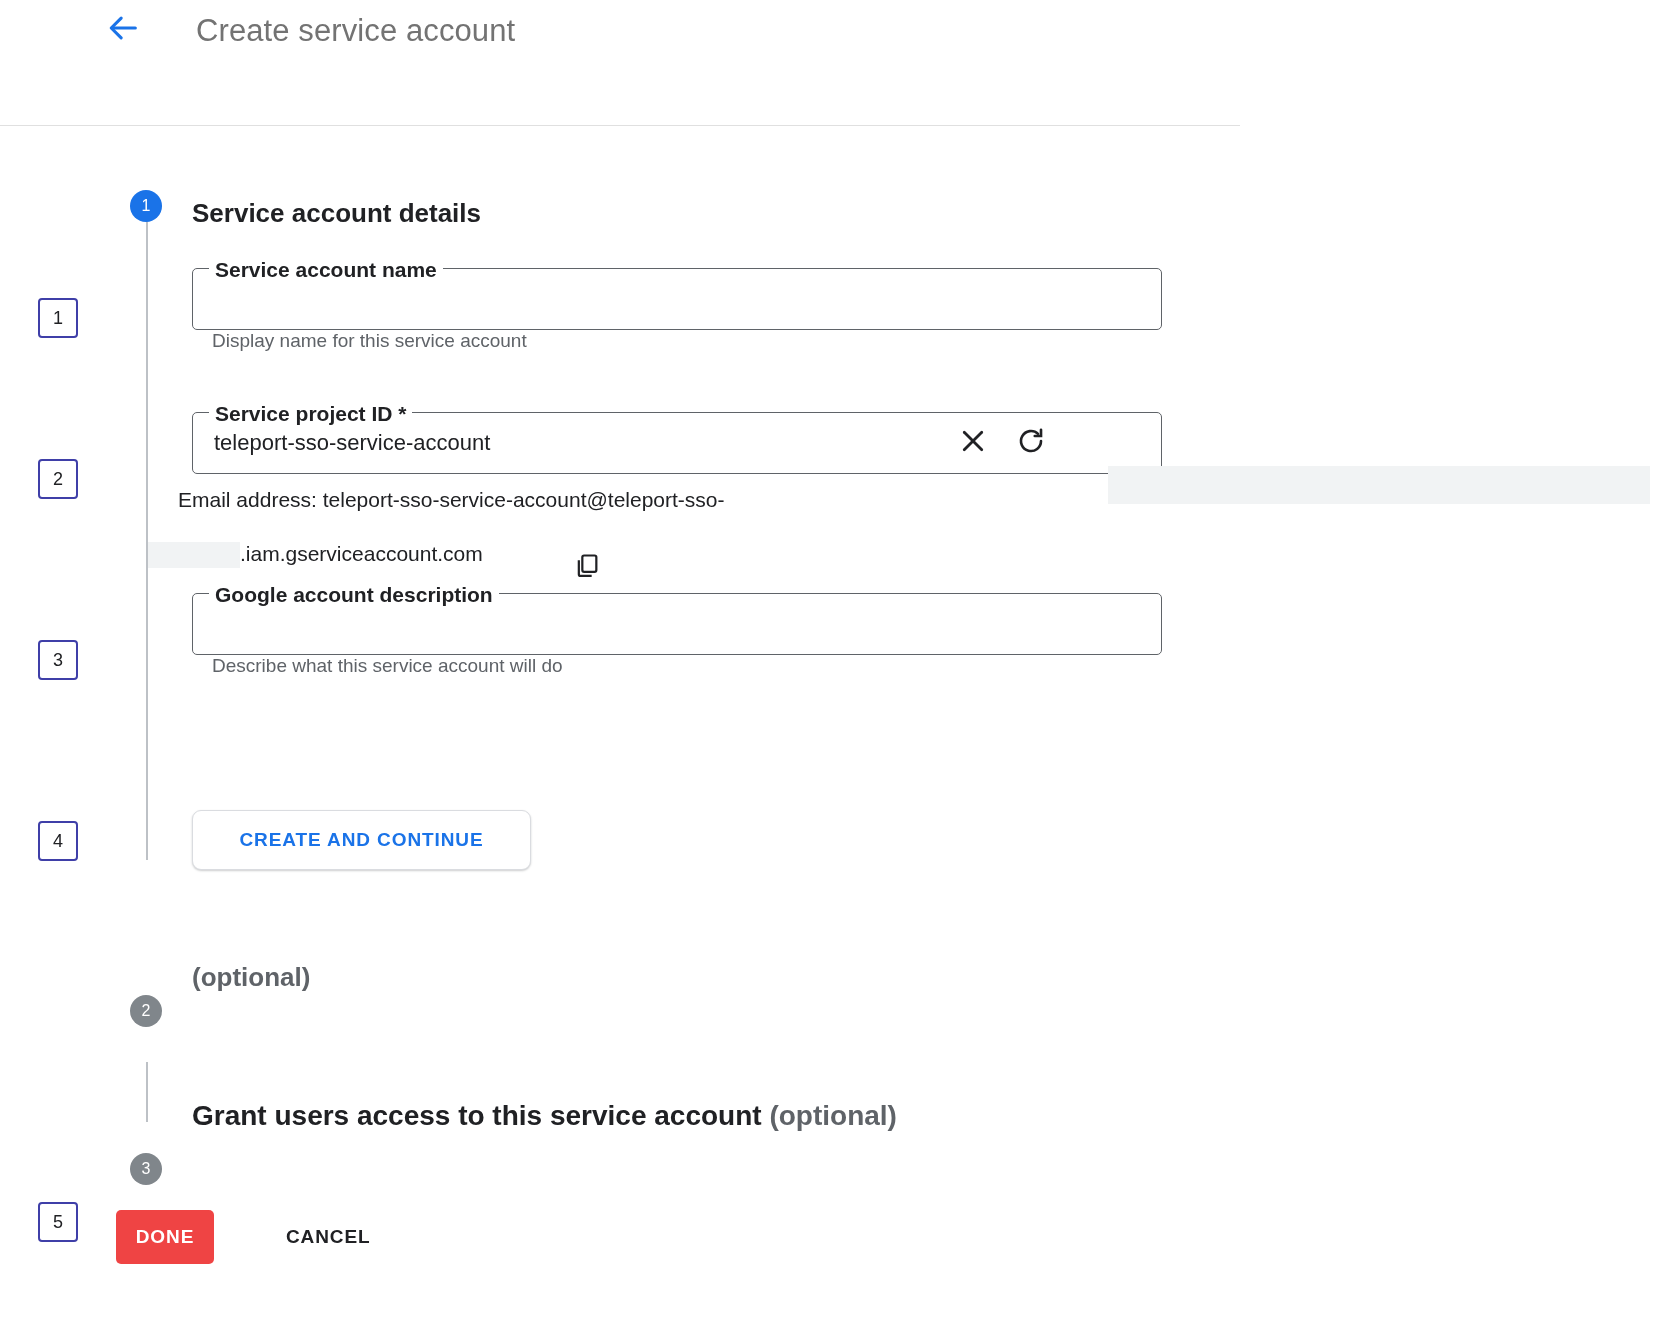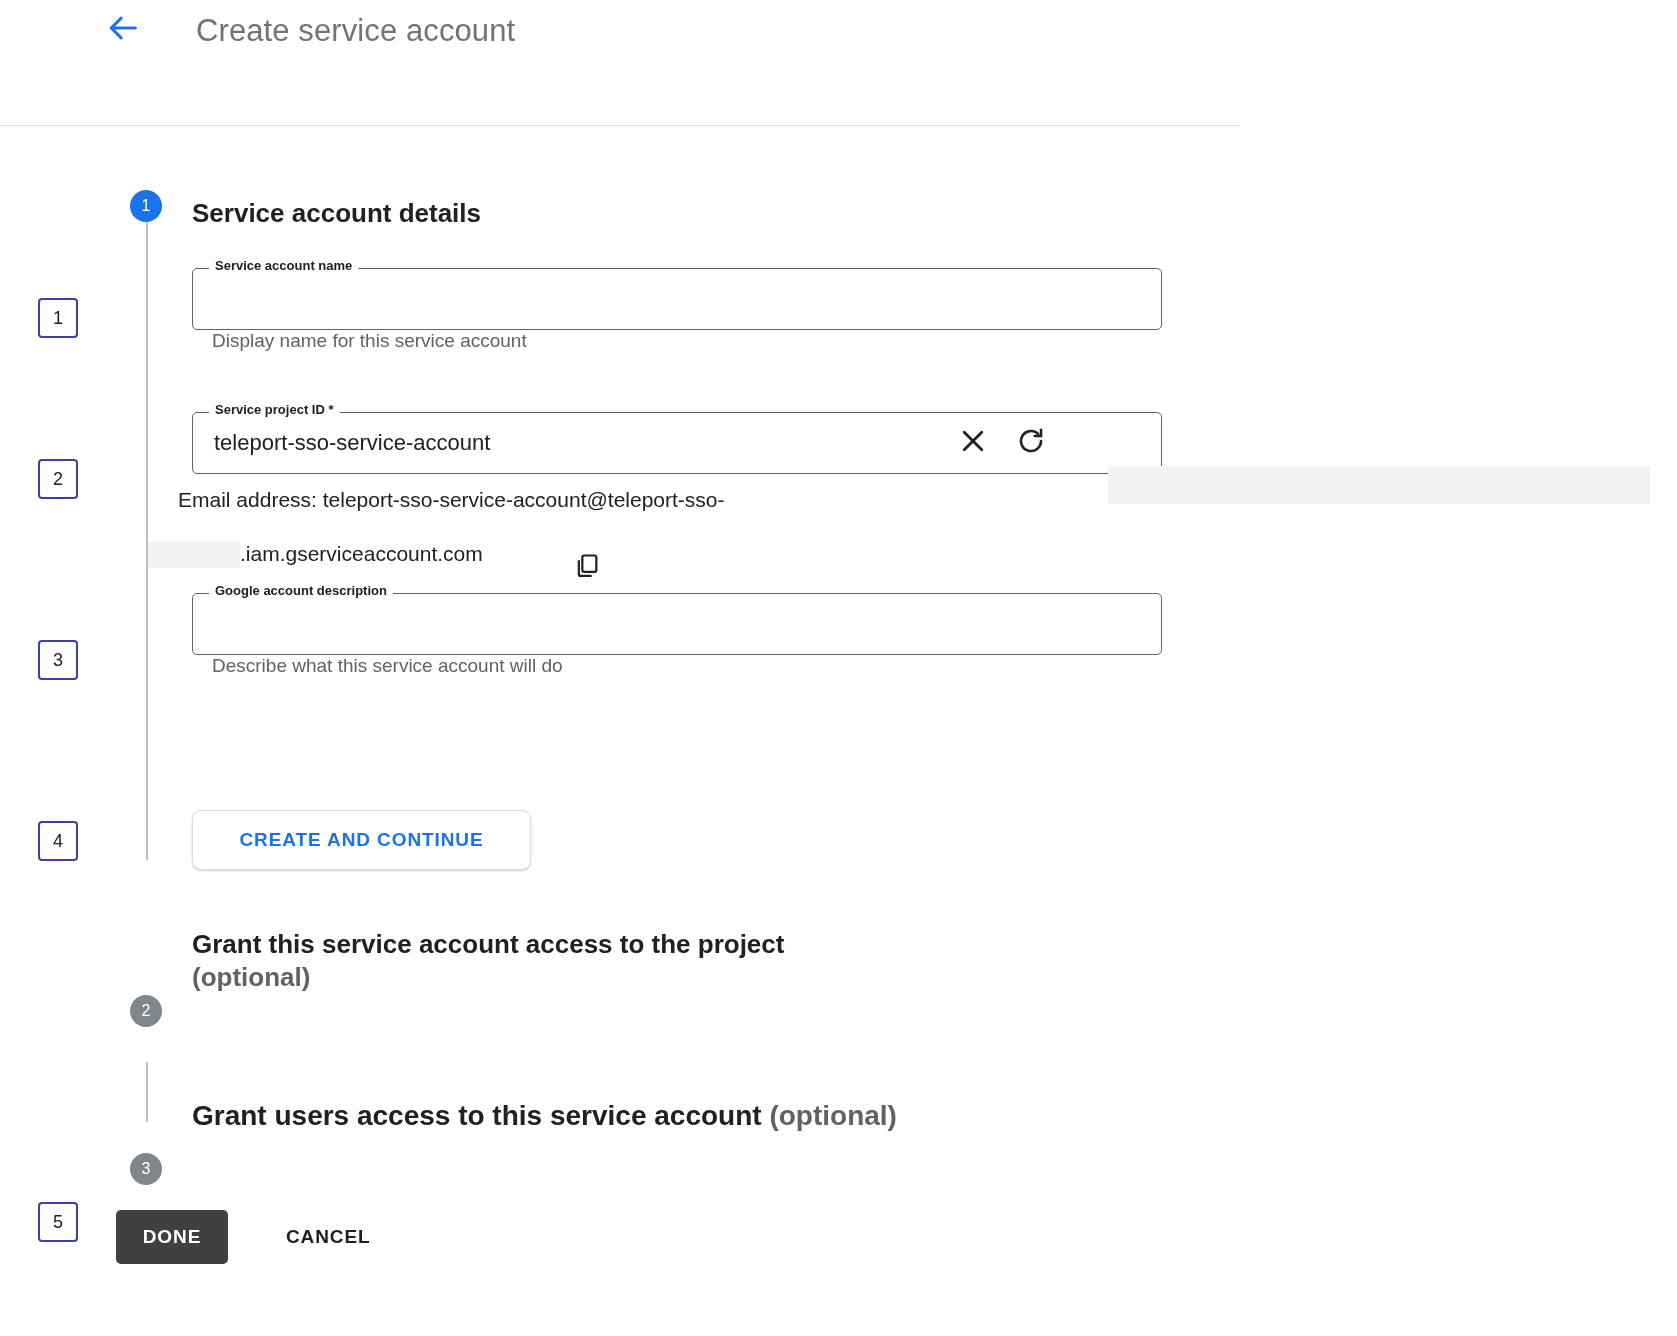--- a/index.html
+++ b/index.html
@@ -99,21 +99,21 @@
     border-radius: 5px;
     box-sizing: border-box;
     background: #fff;
   }
   .field-label {
     position: absolute;
     top: -11px;
     left: 16px;
     background: #fff;
     padding: 0 6px;
-    font-size: 13px;
+    font-size: 21px;
     font-weight: bold;
     color: #202124;
     white-space: nowrap;
   }
   .field-value {
     position: absolute;
     left: 21px;
     top: 0;
     line-height: 60px;
     font-size: 22px;
@@ -199,23 +199,23 @@
     top: 1100px;
     font-size: 28px;
     font-weight: bold;
     color: #202124;
   }
 
   .done-btn {
     position: absolute;
     left: 116px;
     top: 1210px;
-    width: 112px;
+    width: 98px;
     height: 54px;
-    background: #404040;
+    background: #ef4444;
     color: #fff;
     border: none;
     border-radius: 5px;
     font-size: 19px;
     font-weight: bold;
     letter-spacing: 0.9px;
     cursor: pointer;
     font-family: "Liberation Sans", sans-serif;
   }
   .cancel-btn {
@@ -338,21 +338,21 @@
     <svg width="28" height="28" viewBox="0 0 24 24" fill="none" stroke="#202124" stroke-width="1.9">
       <rect x="8" y="3" width="12" height="14" rx="1.5"></rect>
       <path d="M5 7v12a1.5 1.5 0 0 0 1.5 1.5H16" fill="none"></path>
     </svg>
   </span>
 </div>
 
 <div class="create-continue">CREATE AND CONTINUE</div>
 
 <div class="step2-title">
-  <span>Grant this service account access to the project</span><br>
+  <br>
   <span class="optional">(optional)</span>
 </div>
 
 <div class="step3-title">
   <span>Grant users access to this service account</span>
   <span class="optional">(optional)</span>
 </div>
 
 <button class="done-btn">DONE</button>
 <button class="cancel-btn">CANCEL</button>

